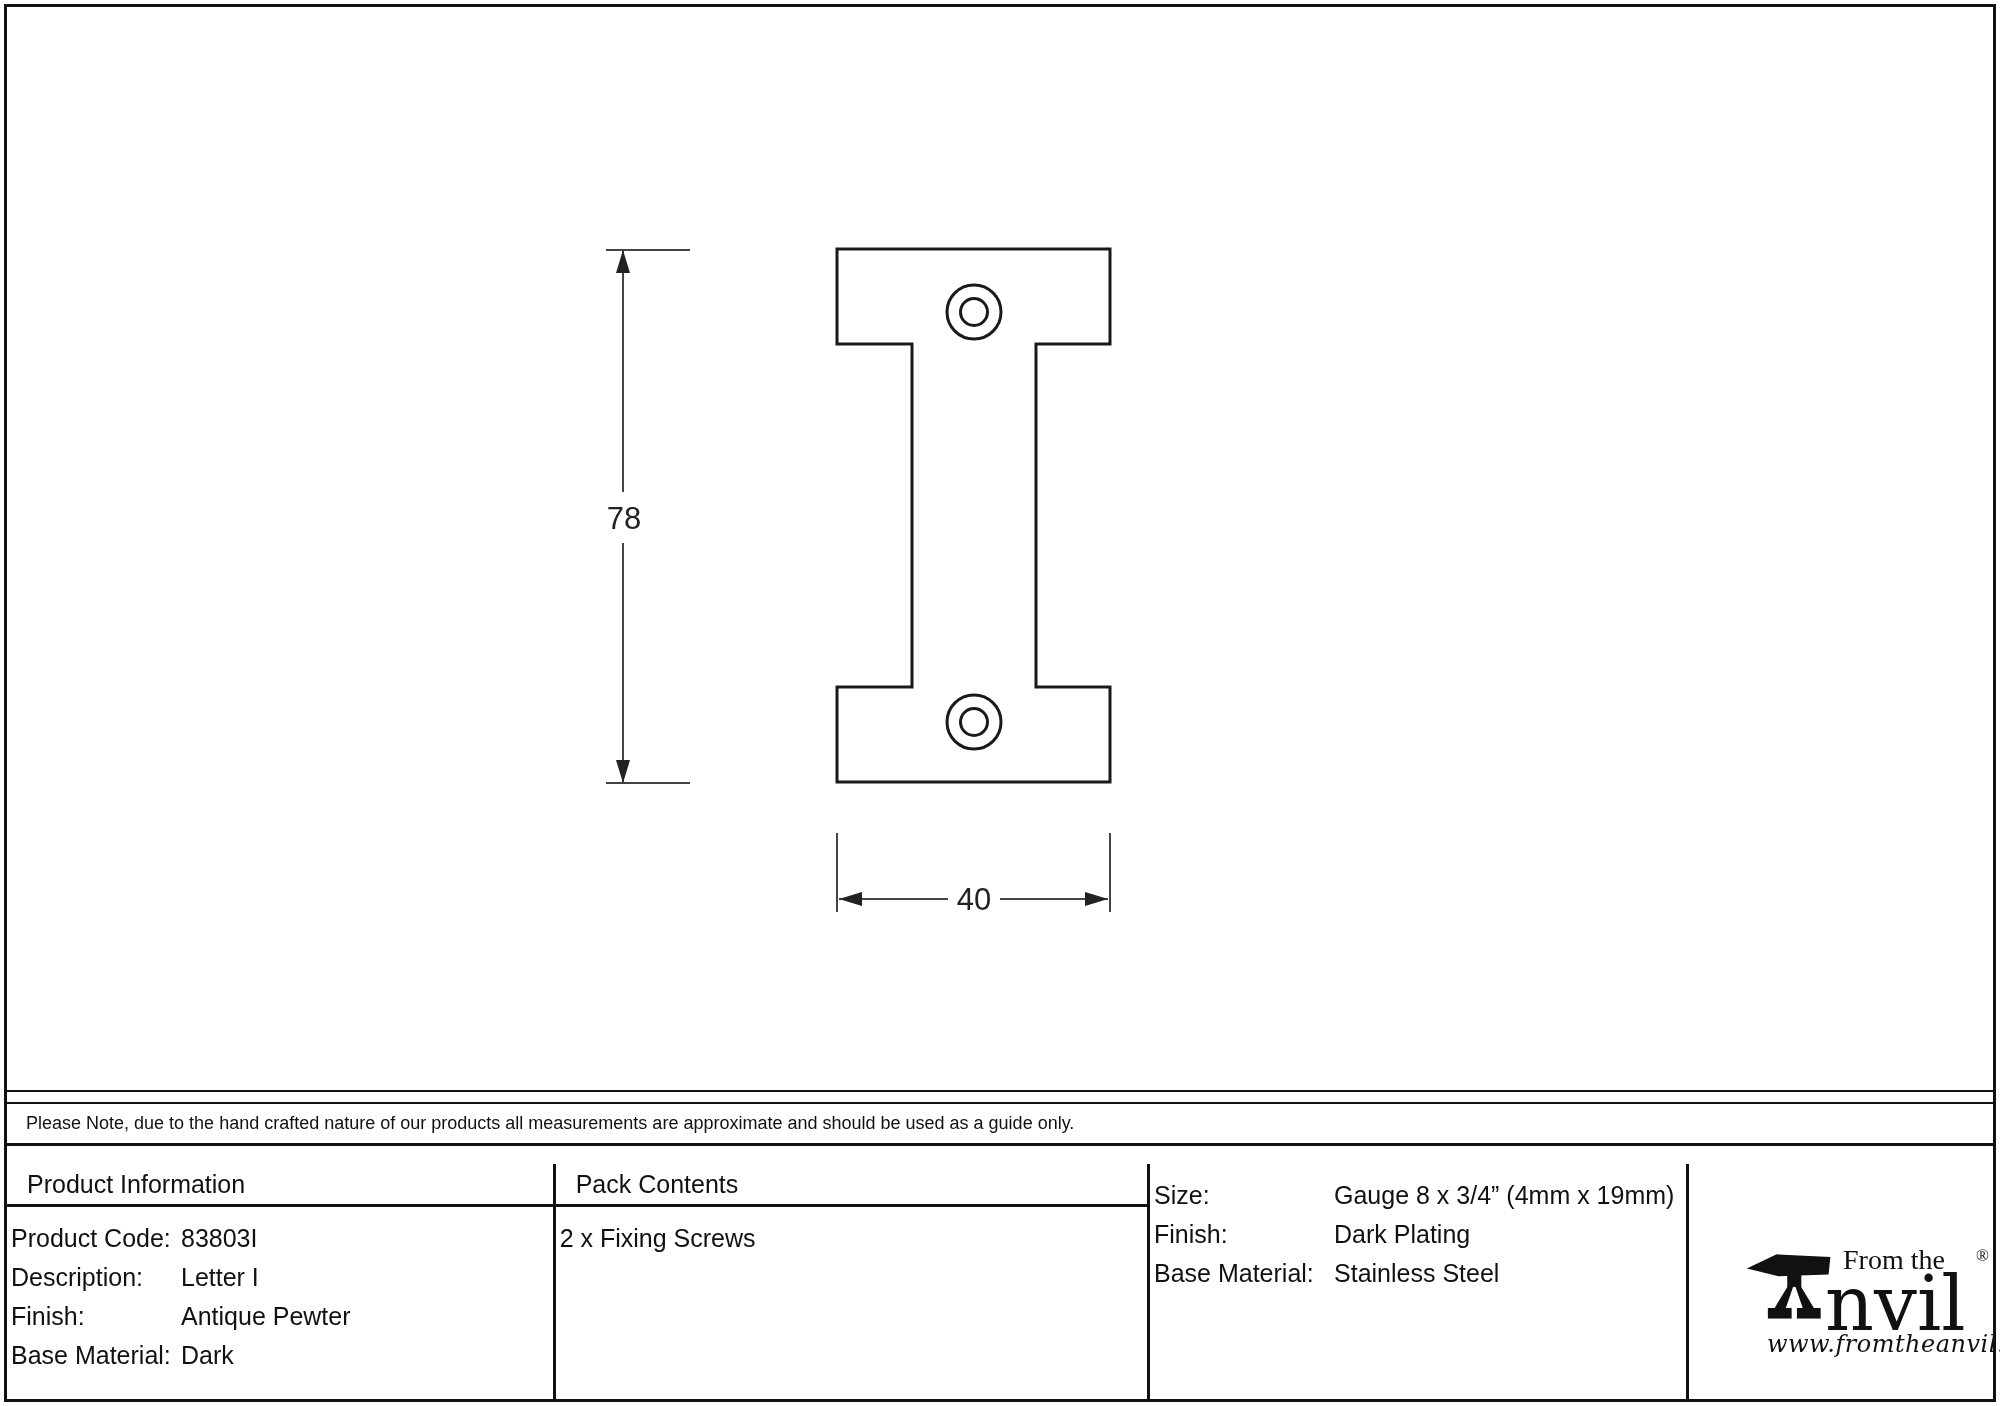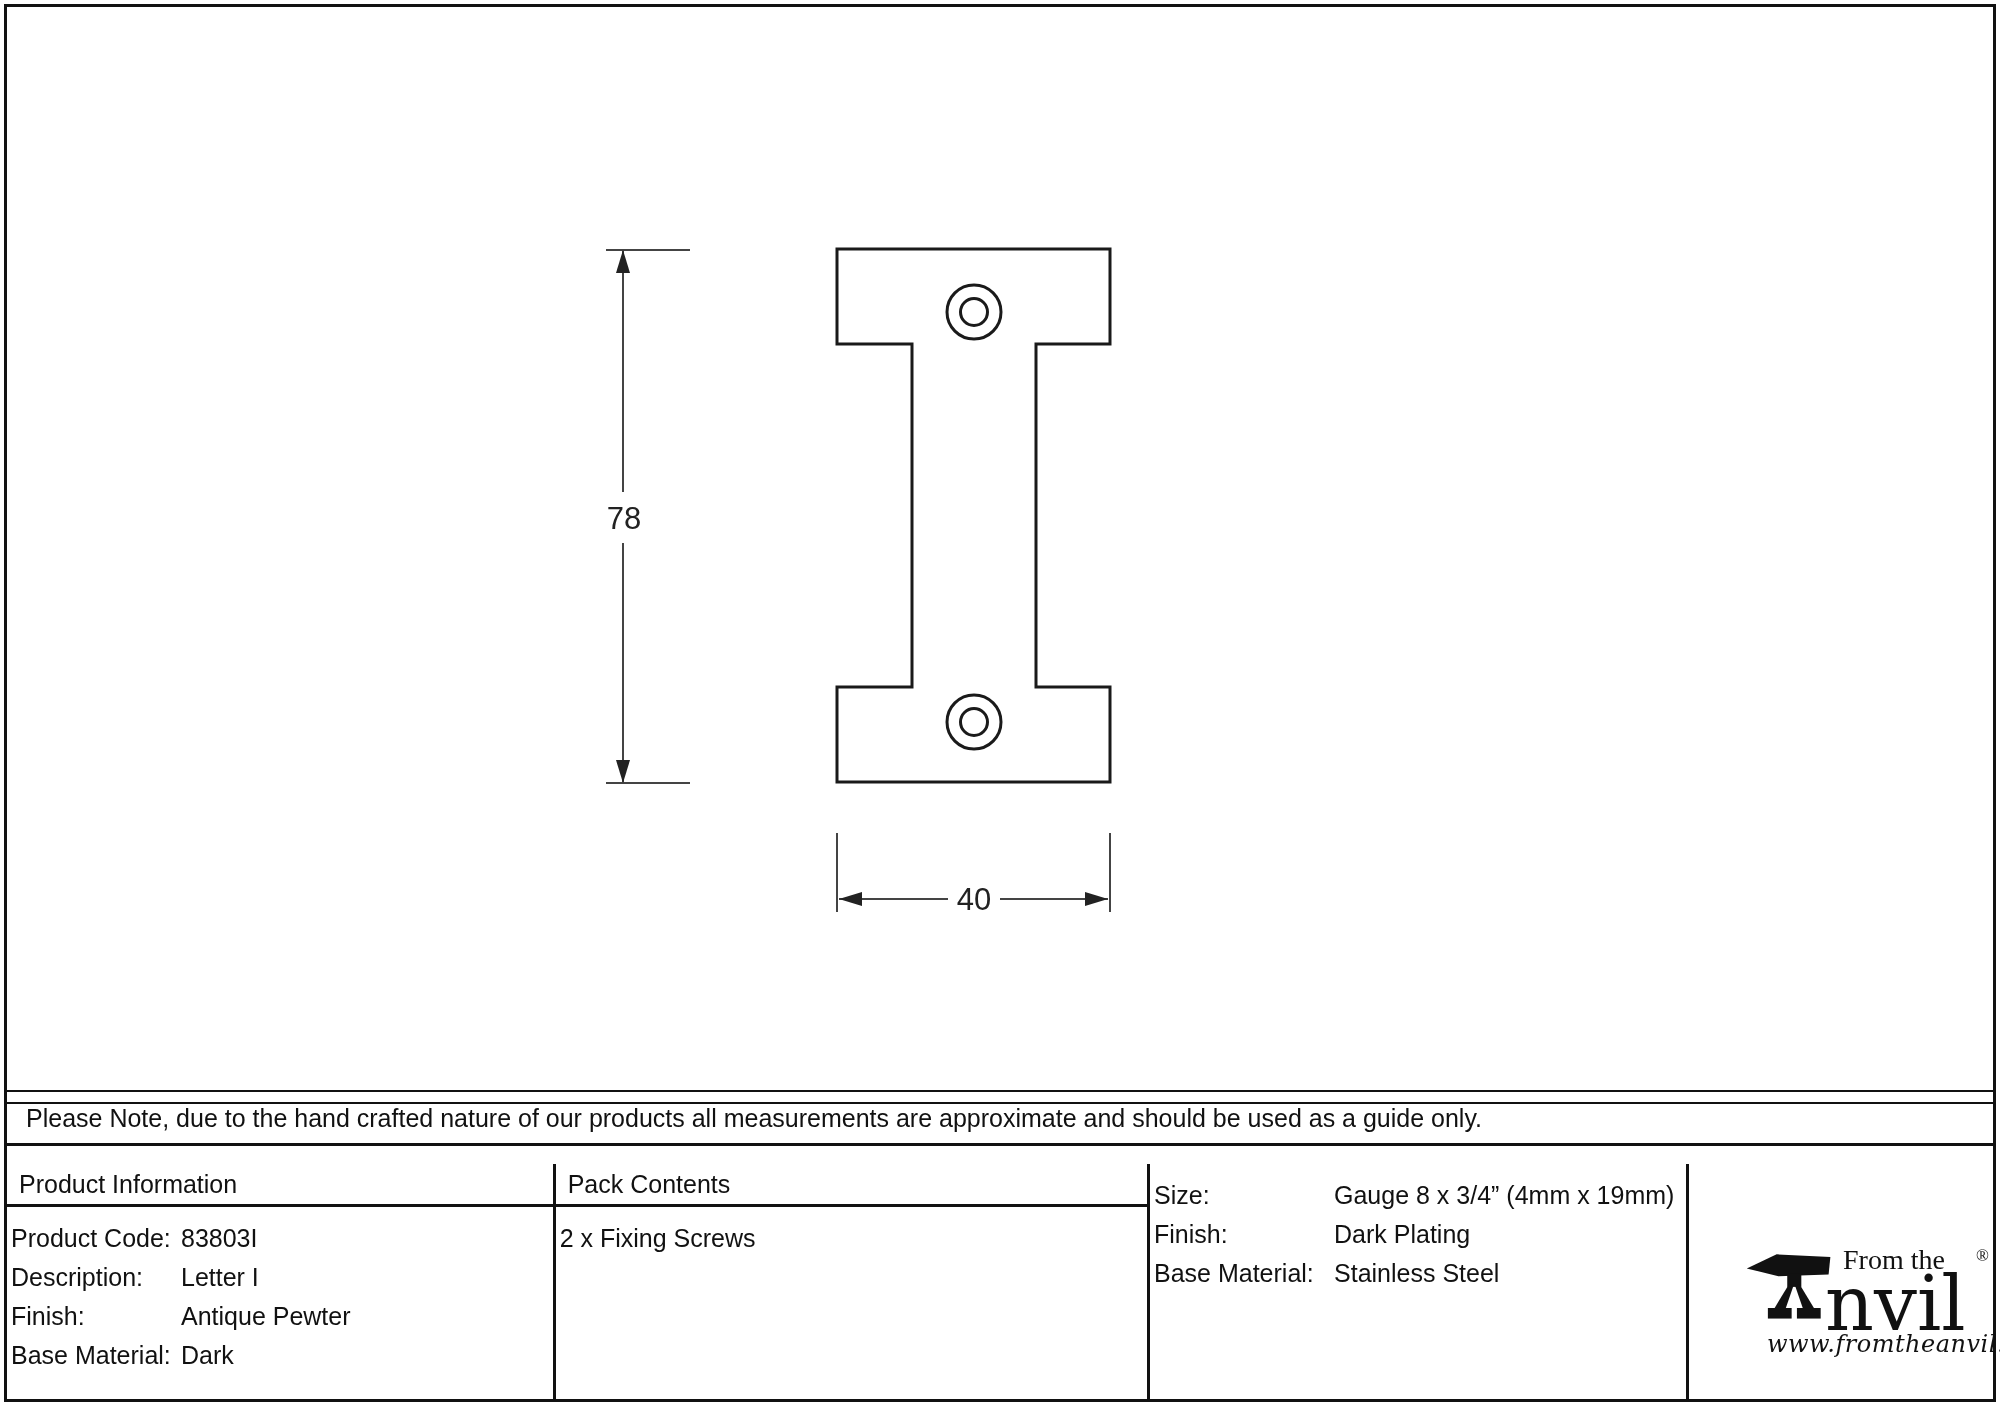--- a/index.html
+++ b/index.html
@@ -66,23 +66,23 @@
   .note-box {
     position: absolute;
     left: 7px;
     right: 7px;
     top: 1102px;
     height: 44px;
     box-sizing: border-box;
     border-top: 2px solid #111111;
     border-bottom: 3px solid #111111;
     display: flex;
-    align-items: flex-start;
+    align-items: center;
     padding-left: 19px;
-    font-size: 25px;
+    font-size: 18px;
     background: #ffffff;
   }
   .info-table {
     position: absolute;
     left: 7px;
     right: 7px;
     top: 1164px;
     bottom: 7px;
     display: flex;
     background: #ffffff;
@@ -96,21 +96,21 @@
   .col-product { width: 565px; }
   .col-pack    { width: 612px; }
   .col-screws  { width: 555px; }
   .col-logo    { flex: 1; border-right: none; padding-top: 80px; }
   .col-header {
     height: 43px;
     box-sizing: border-box;
     border-bottom: 3px solid #111111;
     display: flex;
     align-items: center;
-    padding-left: 12px;
+    padding-left: 20px;
     font-size: 25px;
     flex-shrink: 0;
   }
   .col-body {
     padding: 12px 0 0 4px;
     font-size: 25px;
     line-height: 39px;
   }
   .kv-row { display: flex; }
   .kv-label { width: 170px; flex-shrink: 0; }

